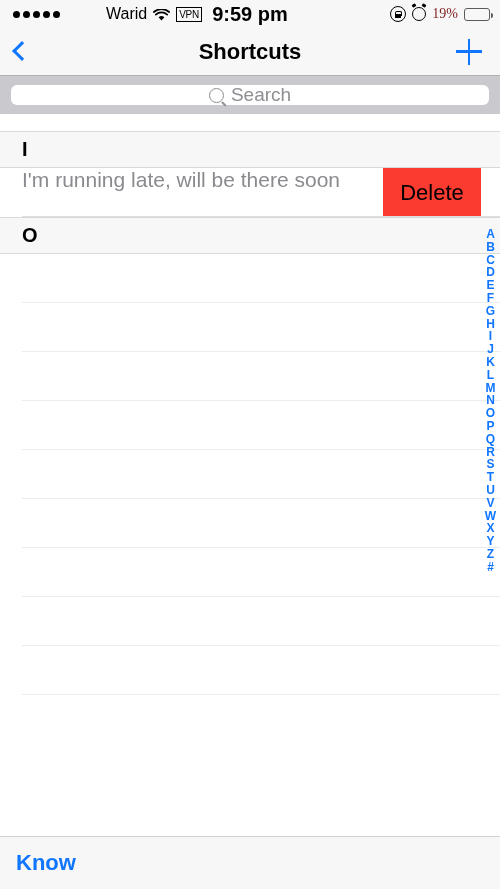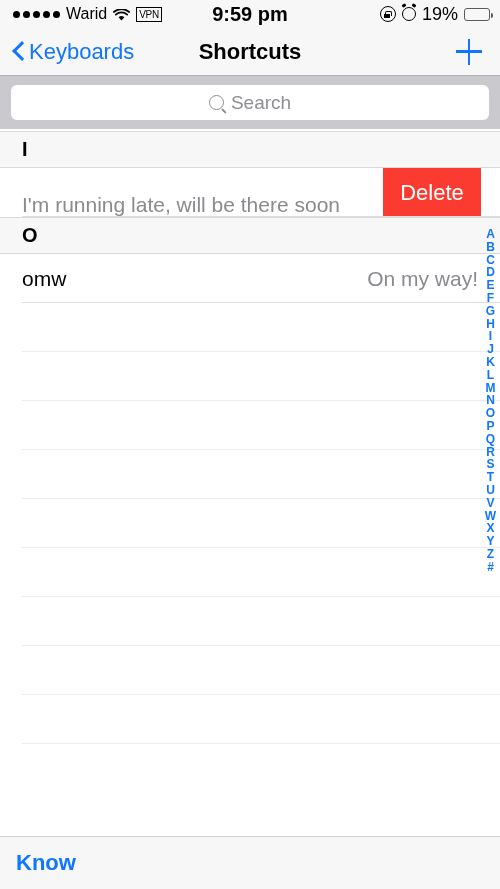--- a/index.html
+++ b/index.html
@@ -33,21 +33,21 @@
   .sb-left {
     position: absolute;
     left: 13px; top: 0; height: 28px;
     display: flex; align-items: center; gap: 6px;
   }
   .sb-dots { display: flex; align-items: center; gap: 3px; }
   .sb-dot {
     width: 7px; height: 7px; border-radius: 50%;
     background: #000;
   }
-  .carrier { font-size: 16px; color: #000; letter-spacing: 0px; }
+  .carrier { font-size: 16px; color: #000; letter-spacing: 0px; margin-left: 40px; }
   .wifi { width: 17px; height: 13px; position: relative; display: inline-block; }
   .vpn-badge {
     border: 1.5px solid #000;
     font-size: 10px;
     line-height: 11px;
     padding: 1px 2px 1px 2px;
     letter-spacing: -0.3px;
     font-weight: 500;
   }
   .sb-center {
@@ -79,21 +79,21 @@
   .alarm {
     width: 12px; height: 12px; border-radius: 50%;
     border: 1.8px solid #000; position: relative;
   }
   .alarm::before, .alarm::after {
     content: ""; position: absolute; width: 4px; height: 3px;
     background: #000; top: -4px; border-radius: 1px;
   }
   .alarm::before { left: -1px; transform: rotate(-35deg); }
   .alarm::after { right: -1px; transform: rotate(35deg); }
-  .batt-pct { font-size: 18px; color: #000000; }
+  .batt-pct { font-size: 14px; color: #7f1d1d; font-family: Liberation Serif, serif; }
   .battery {
     width: 26px; height: 13px;
     border: 1.4px solid #5b5b5b; border-radius: 3px;
     position: relative; box-sizing: border-box; padding: 1.5px;
   }
   .battery::after {
     content: ""; position: absolute; right: -4px; top: 4px;
     width: 2px; height: 5px; background: #5b5b5b; border-radius: 0 2px 2px 0;
   }
   .batt-fill { height: 100%; background: #f4312b; border-radius: 1px; }
@@ -133,21 +133,21 @@
   .plus { width: 26px; height: 26px; position: relative; }
   .plus::before, .plus::after {
     content: ""; position: absolute; background: #1076ff;
   }
   .plus::before { left: 0; top: 11.5px; width: 26px; height: 2.6px; }
   .plus::after { left: 11.7px; top: 0; width: 2.6px; height: 26px; }
 
   
   .search-wrap {
     position: absolute;
-    left: 0; top: 76px; width: 500px; height: 53px;
+    left: 0; top: 76px; width: 500px; height: 38px;
     background: #c9c9ce;
     box-sizing: border-box;
     padding: 9px 11px;
   }
   .search-field {
     width: 100%; height: 100%;
     background: #ffffff; border-radius: 6px;
     display: flex; align-items: center; justify-content: center;
     gap: 7px;
     cursor: text;
@@ -195,39 +195,39 @@
     background: #dedede;
   }
   .row-key { font-size: 21px; color: #000; }
   .row-val {
     margin-left: auto; font-size: 21px; color: #8a8a8f;
   }
   .row-swiped {
     position: relative;
     height: 49px;
     background: #ffffff;
-    display: flex; align-items: flex-end;
+    display: flex; align-items: flex-start;
     padding: 0 0 0 22px;
     box-sizing: border-box;
     overflow: hidden;
   }
   .row-swiped::after {
     content: ""; position: absolute;
     left: 22px; right: 0; bottom: 0; height: 1px;
     background: #dedede;
   }
   .swiped-text {
     font-size: 21px; color: #8a8a8f; white-space: nowrap;
   }
   .delete-btn {
     position: absolute;
     right: 19px; top: 0;
     width: 98px; height: 49px;
     background: #fb3b30;
-    color: #ffffff;
+    color: #000000;
     font-size: 22px;
     display: flex; align-items: center; justify-content: center;
     cursor: pointer;
   }
   .empty-row {
     position: relative;
     height: 49px;
     background: #ffffff;
   }
   .empty-row::after {
@@ -300,21 +300,20 @@
       <span class="batt-pct">19%</span>
       <span class="battery">
         <span class="batt-fill" id="batt-fill" style="width: 19%; background: rgb(244, 49, 43);"></span>
       </span>
     </div>
   </div>
 
   <div class="navbar">
     <div class="nav-back">
       <span class="chev"></span>
-      <span>Keyboards</span>
     </div>
     <div class="nav-title">Shortcuts</div>
     <div class="nav-add">
       <span class="plus"></span>
     </div>
   </div>
 
   <div class="search-wrap">
     <div class="search-field">
       <span class="mag"></span>
@@ -322,24 +321,20 @@
     </div>
   </div>
 
   <div class="list" id="list">
       <div class="sec-header">I</div>
       <div class="row-swiped">
         <span class="swiped-text">I'm running late, will be there soon</span>
         <div class="delete-btn" style="background: rgb(251, 59, 48);">Delete</div>
       </div>
       <div class="sec-header">O</div>
-      <div class="row">
-        <span class="row-key">omw</span>
-        <span class="row-val">On my way!</span>
-      </div>
       <div class="empty-row"></div>
       <div class="empty-row"></div>
       <div class="empty-row"></div>
       <div class="empty-row"></div>
       <div class="empty-row"></div>
       <div class="empty-row"></div>
       <div class="empty-row"></div>
       <div class="empty-row"></div>
       <div class="empty-row"></div>
     </div>

